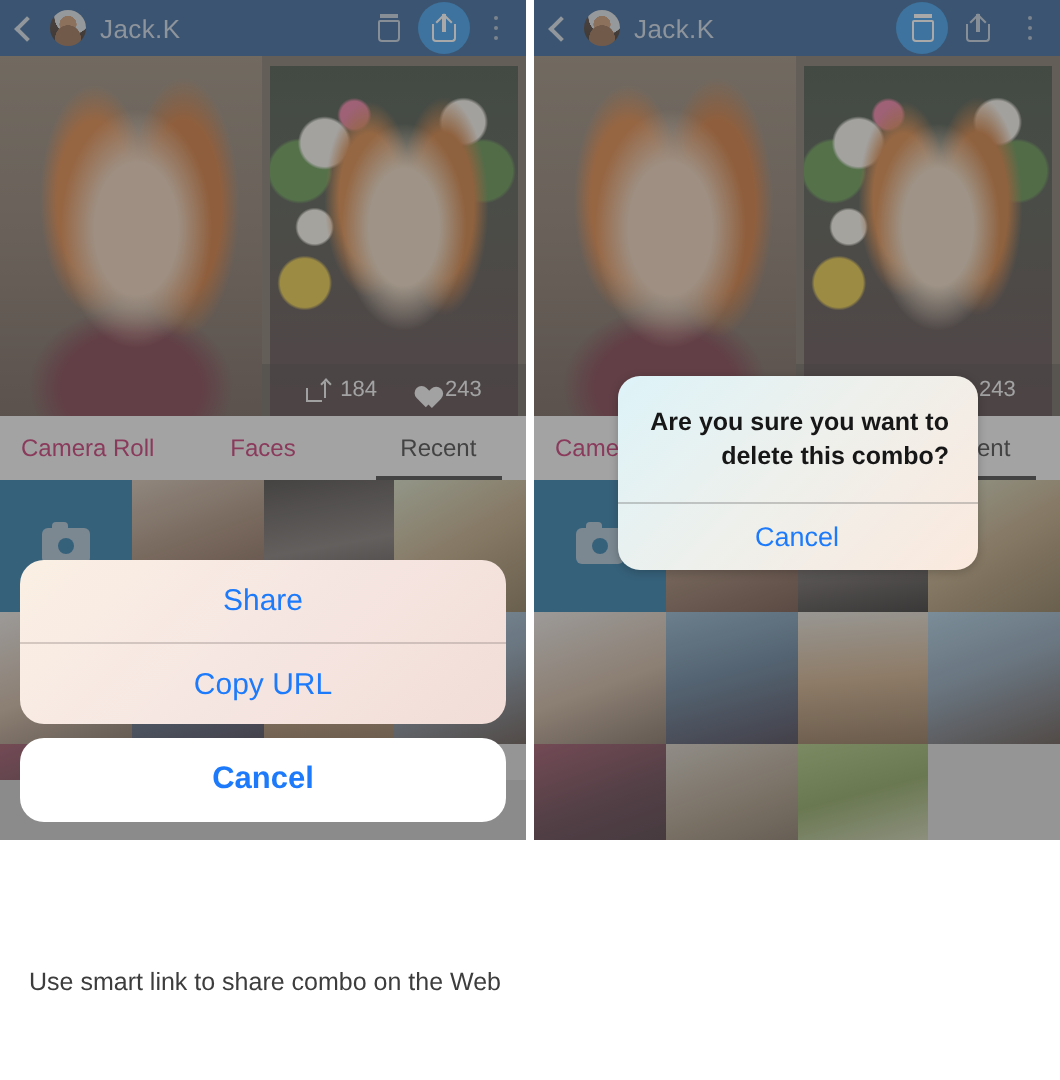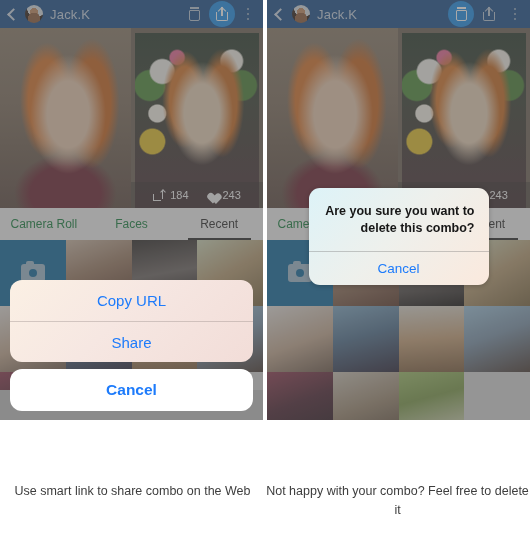--- a/index.html
+++ b/index.html
@@ -126,21 +126,21 @@
   }
   .heart-ico::before { left:6.2px; transform:rotate(45deg); transform-origin:0 100%; }
   .heart-ico::after  { left:6.2px; transform:rotate(-45deg); transform-origin:100% 100%; }
 
   
   .tabs {
     position:relative; height:32px; background:#f2f2f2; display:flex; align-items:stretch;
   }
   .tab {
     flex:1; display:flex; align-items:center; justify-content:center;
-    font-size:12px; color:#15803d; position:relative;
+    font-size:12px; color:#be185d; position:relative;
   }
   .tab.active { color:#2b2b2b;text-align:right; }
   .tab.active::after {
     content:""; position:absolute; left:14%; right:14%; bottom:0; height:2px; background:#2b2b2b;
   }
 
   
   .gallery { position:relative; display:grid; grid-template-columns:repeat(4,1fr); }
   .cell { position:relative; width:100%; padding-top:100%; overflow:hidden; background:#d8d8d8; }
   .cell > .fill { position:absolute; inset:0; }
@@ -324,22 +324,22 @@
         <div class="cell">
             <div class="fill g11"></div>
           </div>
       </div>
 
       <div class="dim"></div>
       <div class="bottombar"></div>
 
       <div class="sheet">
         <div class="sheet-group">
+          <div class="sheet-item">Share</div>
           <div class="sheet-item">Copy URL</div>
-          <div class="sheet-item">Share</div>
         </div>
         <div class="sheet-cancel">Cancel</div>
       </div>
 
     </div>
 
     <div class="panel right">
 
       <div class="topbar">
         <div class="chev"></div>
@@ -445,16 +445,15 @@
         <div class="alert-btns">
           <div class="alert-btn">Cancel</div>
         </div>
       </div>
 
     </div>
   </div>
 
   <div class="captions">
     <div class="caption">Use smart link to share combo on the Web</div>
-    <div class="caption">Not happy with your combo? Feel free to delete it</div>
   </div>
 
 </div>
 
 </body></html>

